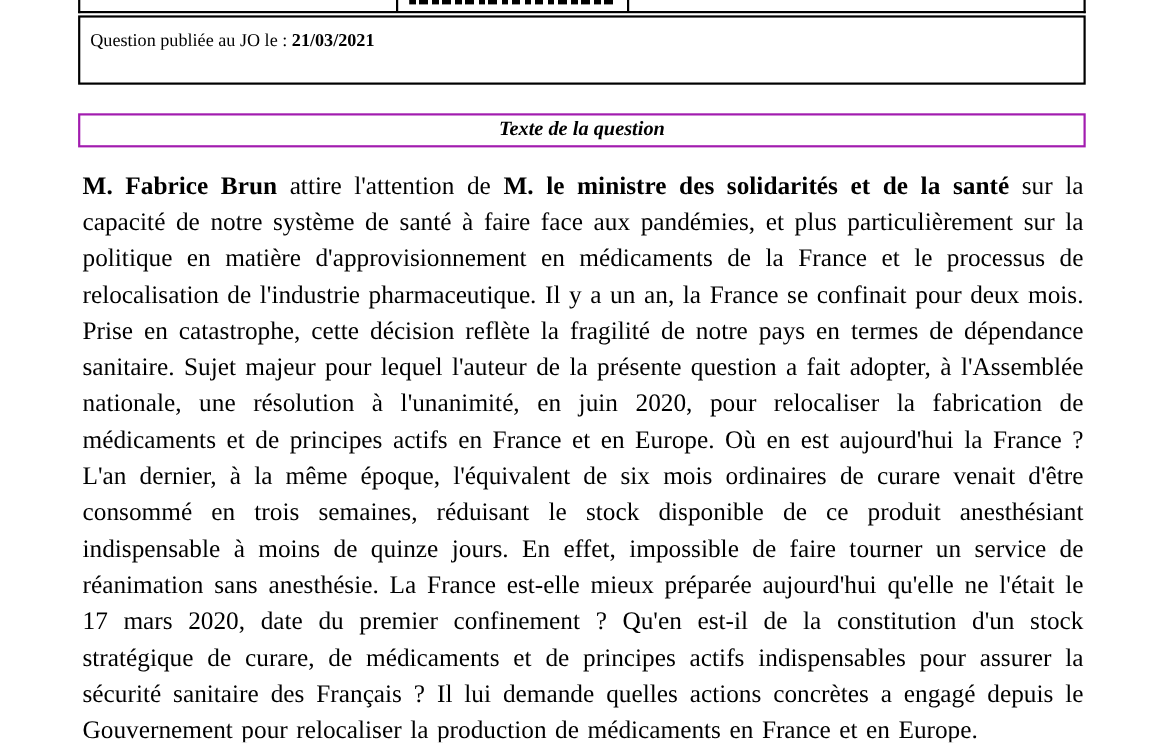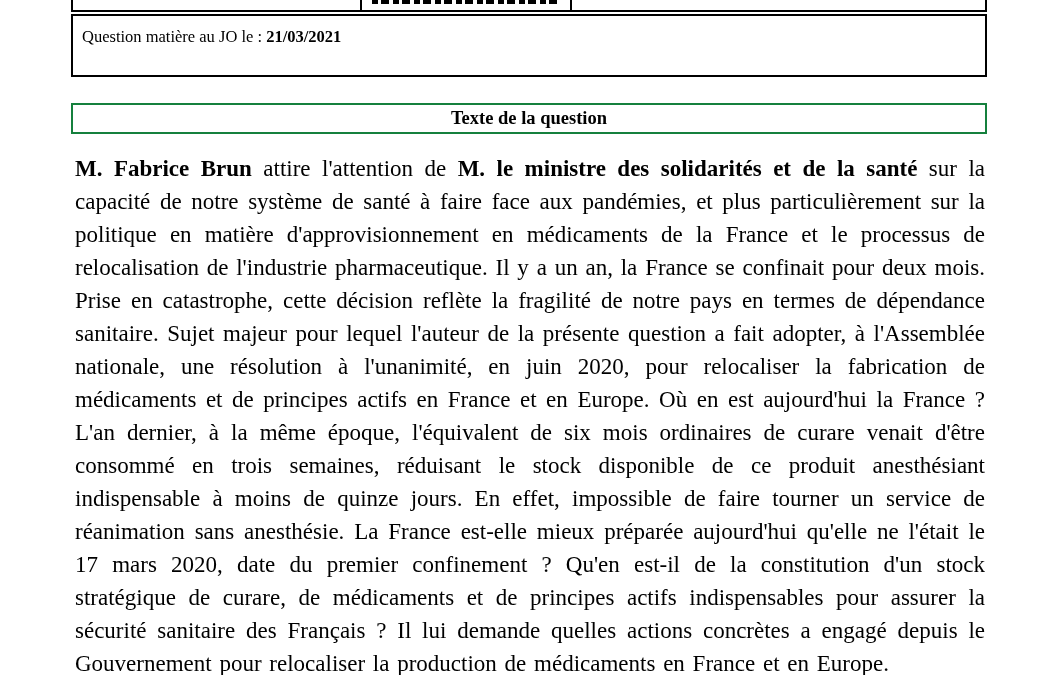--- a/index.html
+++ b/index.html
@@ -65,26 +65,27 @@
   .pub-box .bold { font-weight: bold; }
 
   
   .title-box {
     position: absolute;
     left: 71px;
     top: 103px;
     width: 916px;
     height: 31px;
     box-sizing: border-box;
-    border: 2px solid #15803d;
+    border: 2px solid #a21caf;
     display: flex;
     align-items: center;
     justify-content: center;
     font-size: 18.5px;
     font-weight: bold;
+    font-style: italic;
   }
 
   
   .body-text {
     position: absolute;
     left: 75px;
     top: 152px;
     width: 910px;
     font-size: 23px;
     line-height: 33px;
@@ -99,21 +100,21 @@
 <div class="page">
 
   <div class="top-frag">
     <div class="cell-a"></div>
     <div class="cell-b">
       <div class="clipped-text"></div>
     </div>
     <div class="cell-c"></div>
   </div>
 
-  <div class="pub-box"><span>Question matière au JO le : </span><span class="bold">21/03/2021</span></div>
+  <div class="pub-box"><span>Question publiée au JO le : </span><span class="bold">21/03/2021</span></div>
 
   <div class="title-box">
     <span>Texte de la question</span>
   </div>
 
   <div class="body-text"><span class="bold">M. Fabrice Brun</span><span> attire l'attention de </span><span class="bold">M. le ministre des solidarités et de la santé</span><span> sur la capacité de notre système de santé à faire face aux pandémies, et plus particulièrement sur la politique en matière d'approvisionnement en médicaments de la France et le processus de relocalisation de l'industrie pharmaceutique. Il y a un an, la France se confinait pour deux mois. Prise en catastrophe, cette décision reflète la fragilité de notre pays en termes de dépendance sanitaire. Sujet majeur pour lequel l'auteur de la présente question a fait adopter, à l'Assemblée nationale, une résolution à l'unanimité, en juin 2020, pour relocaliser la fabrication de médicaments et de principes actifs en France et en Europe. Où en est aujourd'hui la France ? L'an dernier, à la même époque, l'équivalent de six mois ordinaires de curare venait d'être consommé en trois semaines, réduisant le stock disponible de ce produit anesthésiant indispensable à moins de quinze jours. En effet, impossible de faire tourner un service de réanimation sans anesthésie. La France est-elle mieux préparée aujourd'hui qu'elle ne l'était le 17 mars 2020, date du premier confinement ? Qu'en est-il de la constitution d'un stock stratégique de curare, de médicaments et de principes actifs indispensables pour assurer la sécurité sanitaire des Français ? Il lui demande quelles actions concrètes a engagé depuis le Gouvernement pour relocaliser la production de médicaments en France et en Europe.</span></div>
 
 </div>
 
 </body></html>

